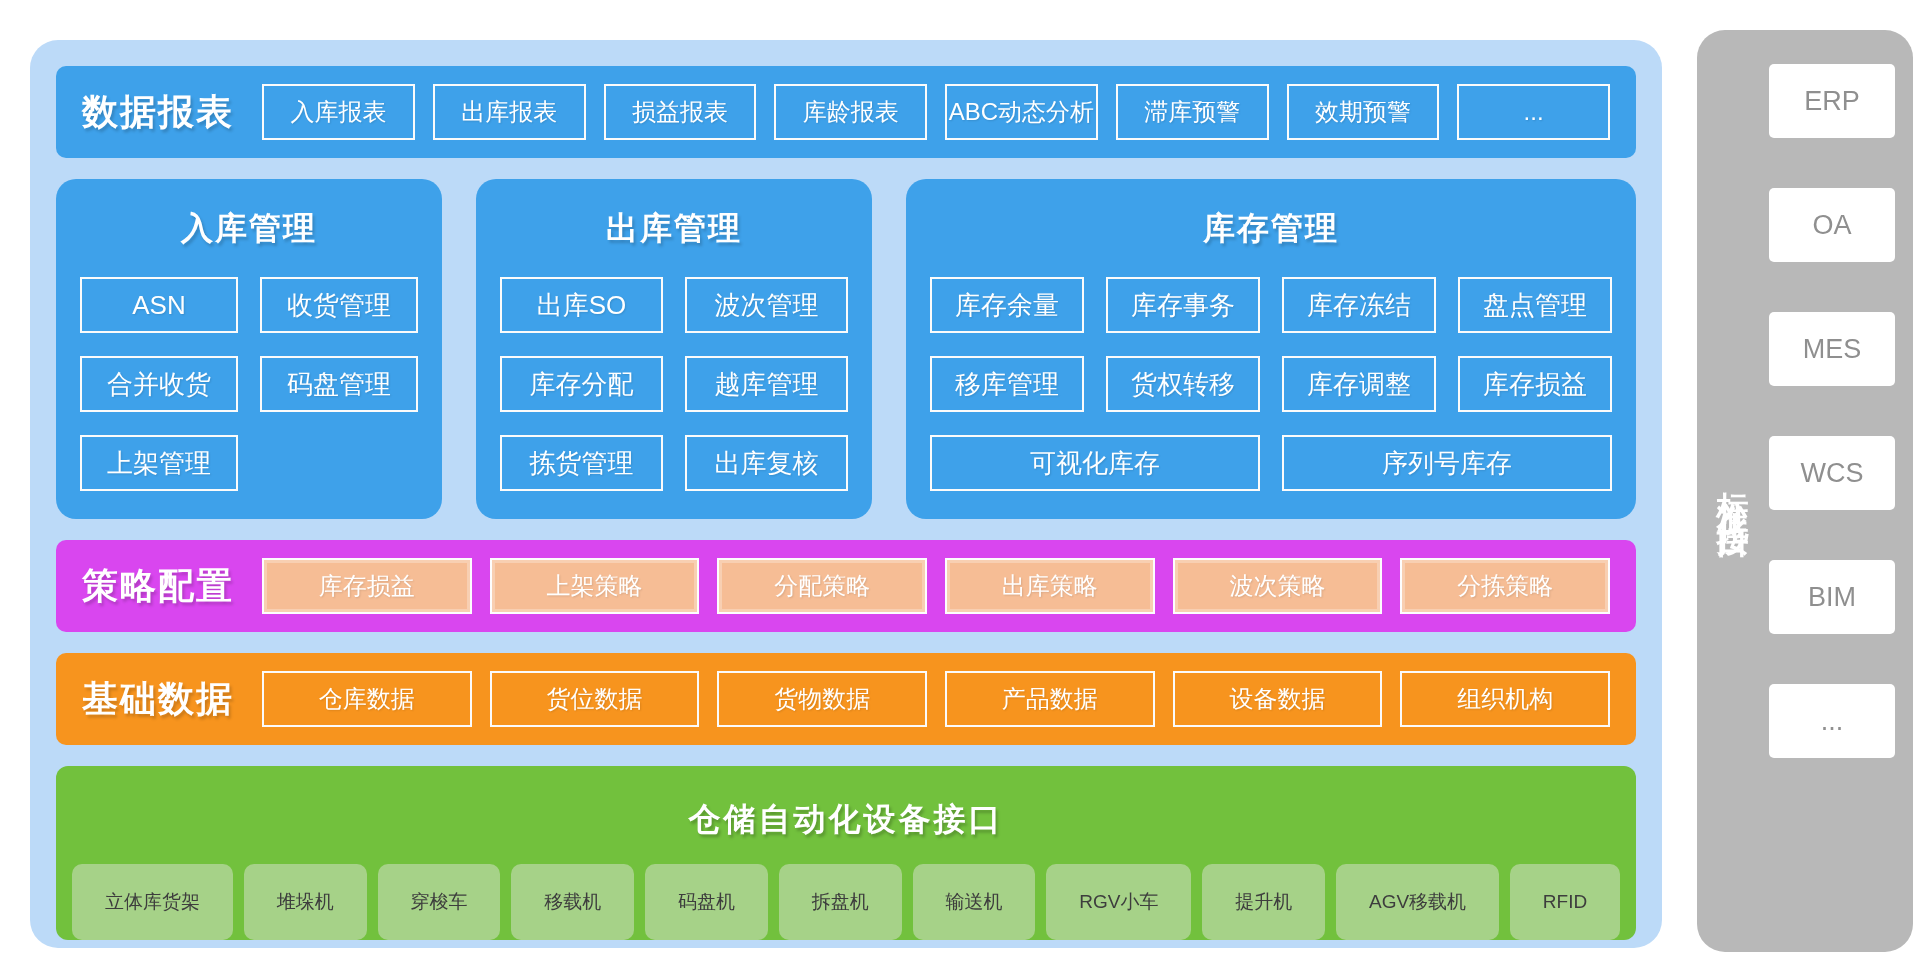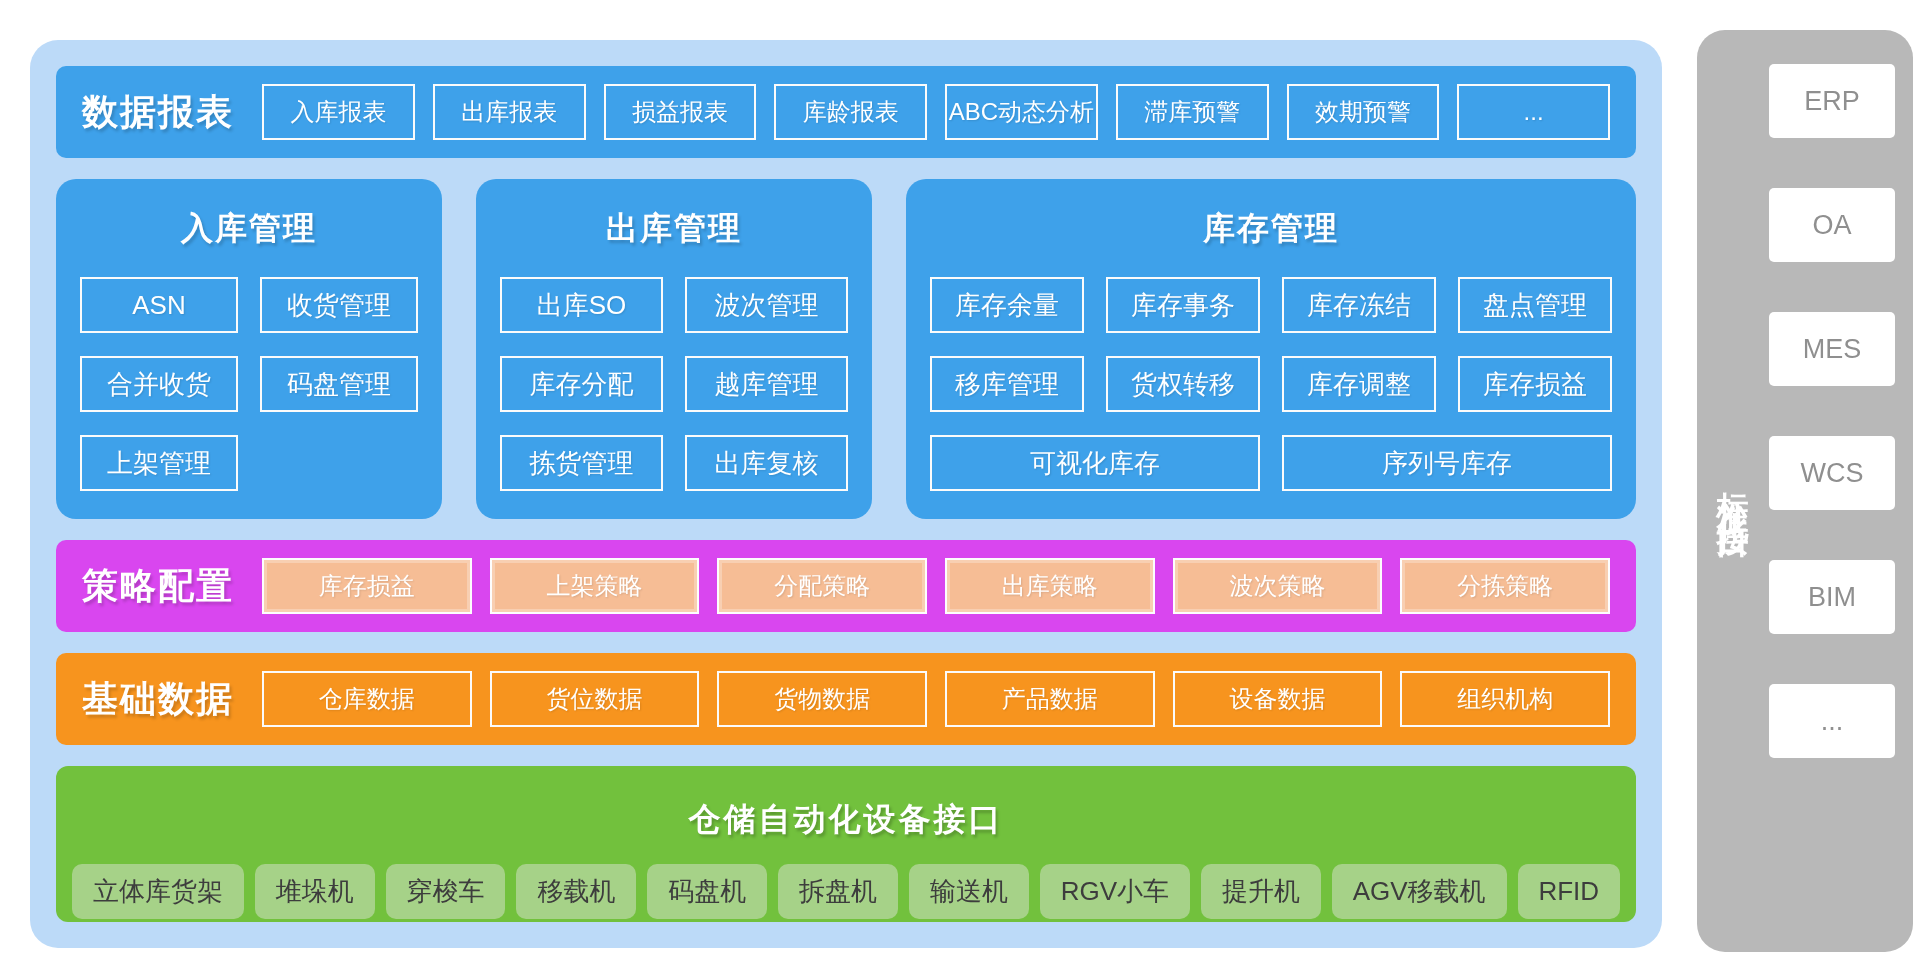--- a/index.html
+++ b/index.html
@@ -55,23 +55,23 @@
   
   .base-band { background:#f7941e; height:92px; flex:0 0 92px; }
 
   
   .device-panel { background:#72c13d; border-radius:12px; flex:1;
                   padding:16px 16px 0 16px; display:flex; flex-direction:column; }
   .device-title { text-align:center; font-size:32px; font-weight:bold; color:#ffffff;
                   letter-spacing:3px; margin-top:16px;
                   text-shadow:2px 3px 3px rgba(0,0,0,0.22); }
   .device-row { display:flex; gap:11px; margin-top:22px; }
-  .device-box { flex:1 1 auto; height:55px; background:#a6d288; border-radius:10px;
+  .device-box { flex:1 1 auto; height:76px; background:#a6d288; border-radius:10px;
                 display:flex; align-items:center; justify-content:center;
-                padding:0 14px; font-size:26px; color:#3d3d3d; white-space:nowrap; }
+                padding:0 14px; font-size:19px; color:#3d3d3d; white-space:nowrap; }
 
   
   .iface-bar { position:absolute; left:1697px; top:30px; width:216px; height:922px;
                background:#b8b8b8; border-radius:28px; display:flex; }
   .iface-title { width:72px; display:flex; align-items:center; justify-content:center;
                  writing-mode:vertical-rl; text-orientation:upright;
                  font-size:32px; font-weight:bold; color:#ffffff; letter-spacing:10px; }
   .iface-col { flex:1; display:flex; flex-direction:column; gap:50px;
                padding:34px 18px 0 0; }
   .iface-box { height:74px; background:#ffffff; border-radius:5px;

